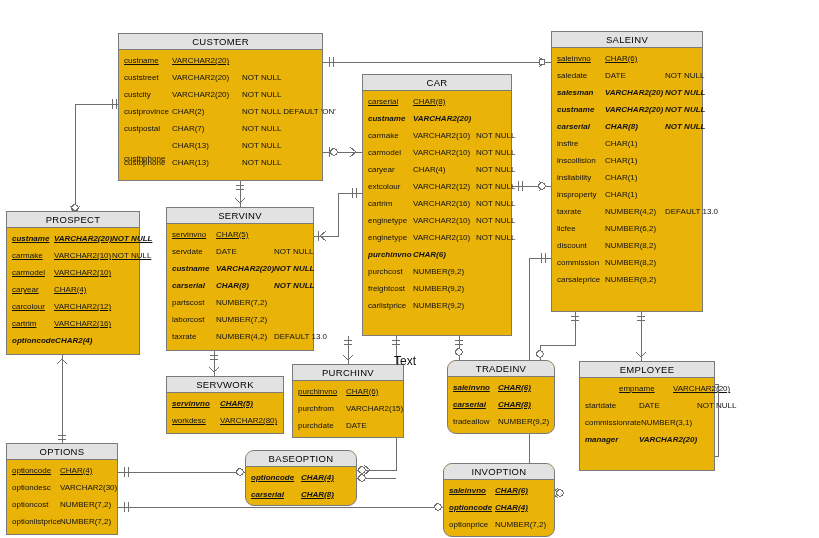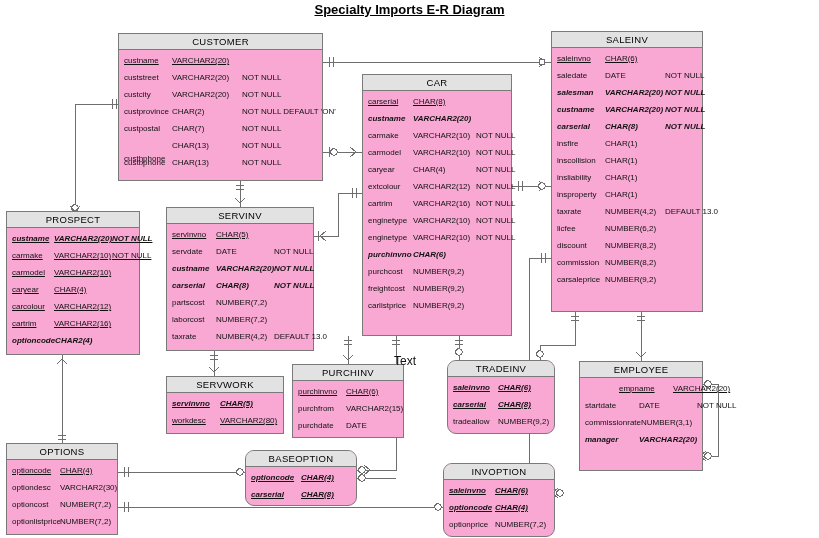--- a/index.html
+++ b/index.html
@@ -12,21 +12,21 @@
 
   #title{
     position:absolute;left:0;top:2px;width:819px;text-align:center;
     font-size:13px;font-weight:bold;color:#000;
     text-decoration:underline;letter-spacing:0px;
   }
 
   svg.lines{position:absolute;left:0;top:0;width:819px;height:538px;}
 
   .entity{
-    position:absolute;background:#f9a8d4;border:1px solid #7a7a7a;
+    position:absolute;background:#eab308;border:1px solid #7a7a7a;
     box-sizing:border-box;
   }
   .entity.round{border-radius:9px;}
   .ehead{
     background:#e2e2e2;border-bottom:1px solid #7a7a7a;
     text-align:center;font-size:9.5px;color:#000;
     height:16px;line-height:16px;letter-spacing:.3px;
     box-sizing:border-box;
   }
   .entity.round .ehead{border-radius:8px 8px 0 0;}
@@ -42,21 +42,20 @@
   .fk .nm,.fk .ty,.fk .cs{font-style:italic;font-weight:bold;}
   .pkfk .nm,.pkfk .ty,.pkfk .cs{text-decoration:underline;font-style:italic;font-weight:bold;}
 
   .txtlabel{position:absolute;font-size:12px;color:#111;}
 </style>
 </head>
 <body>
 
 <div id="canvas">
 
-  <div id="title">Specialty Imports E-R Diagram</div>
 
   <svg class="lines" viewBox="0 0 819 538" xmlns="http://www.w3.org/2000/svg">
     <g stroke="#6e6e6e" stroke-width="1" fill="none" shape-rendering="crispEdges">
 
       <path d="M323,62 L551,62"></path>
 
       <path d="M329,57 L329,67 M333,57 L333,67"></path>
       <path d="M545,62 L539,57 M545,62 L539,67 M539,62 L533,62"></path>
       <circle cx="542" cy="62" r="3" fill="#fff"></circle>
 
@@ -454,21 +453,21 @@
             <span class="ty" style="min-width: 59px;">CHAR(8)</span>
             <span class="cs"></span>
           </div>
           <div class="attr">
             <span class="nm" style="min-width: 45px;">tradeallow</span>
             <span class="ty" style="min-width: 59px;">NUMBER(9,2)</span>
             <span class="cs"></span>
           </div>
         </div>
       </div>
-      <div class="entity" style="left: 579px; top: 361px; width: 124px; height: 110px;">
+      <div class="entity" style="left: 579px; top: 361px; width: 136px; height: 110px;">
         <div class="ehead">EMPLOYEE</div>
         <div class="ebody">
           <div class="attr pk">
             <span class="nm" style="min-width: 54px; padding-left: 34px;">empname</span>
             <span class="ty" style="min-width: 58px;">VARCHAR2(20)</span>
             <span class="cs"></span>
           </div>
           <div class="attr">
             <span class="nm" style="min-width: 54px;">startdate</span>
             <span class="ty" style="min-width: 58px;">DATE</span>

